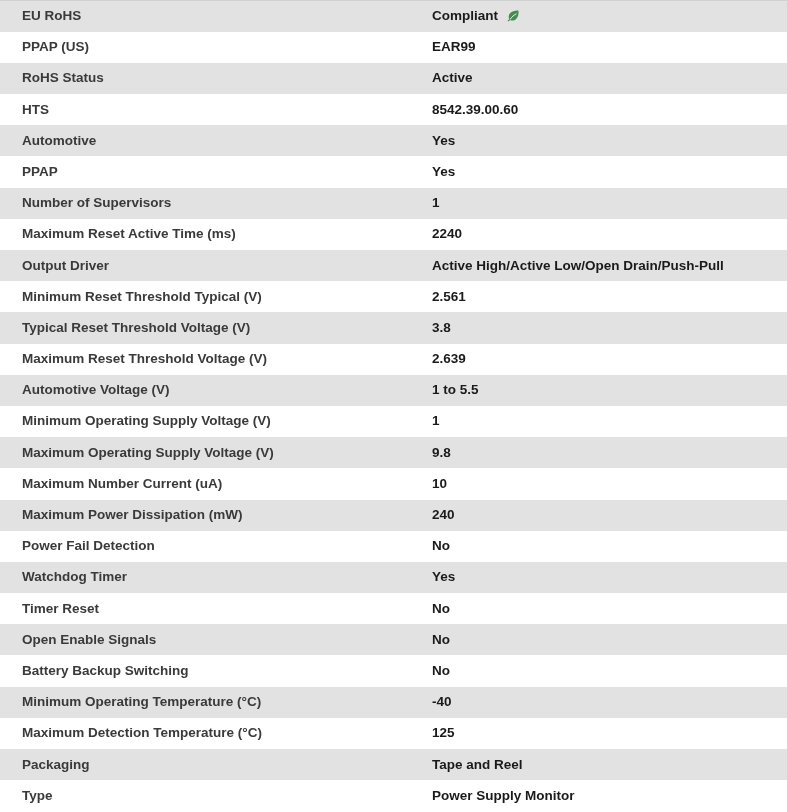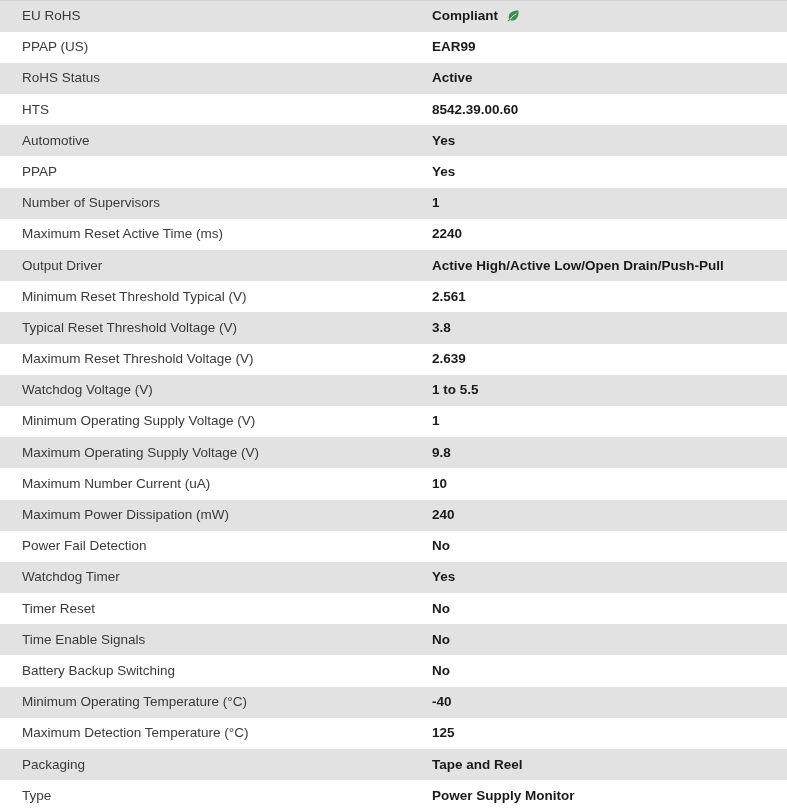--- a/index.html
+++ b/index.html
@@ -31,21 +31,21 @@
   table.spec-table td {
     padding: 0 0 0 22px;
     font-size: 13.5px;
     vertical-align: middle;
     line-height: 1.2;
     border: none;
   }
   td.label {
     width: 388px;
     color: #3a3a3a;
-    font-weight: 400;
+    font-weight: 700;
   }
   td.value {
     width: 399px;
     color: #1a1a1a;
     font-weight: bold;
     padding-left: 0;
   }
   .value-inner {
     display: flex;
     align-items: center;
@@ -164,21 +164,21 @@
       </tr>
       <tr class="plain">
         <td class="label">Maximum Reset Threshold Voltage (V)</td>
         <td class="value">
           <div class="value-inner">
             <span>2.639</span>
           </div>
         </td>
       </tr>
       <tr class="alt">
-        <td class="label">Watchdog Voltage (V)</td>
+        <td class="label">Automotive Voltage (V)</td>
         <td class="value">
           <div class="value-inner">
             <span>1 to 5.5</span>
           </div>
         </td>
       </tr>
       <tr class="plain">
         <td class="label">Minimum Operating Supply Voltage (V)</td>
         <td class="value">
           <div class="value-inner">
@@ -228,21 +228,21 @@
       </tr>
       <tr class="plain">
         <td class="label">Timer Reset</td>
         <td class="value">
           <div class="value-inner">
             <span>No</span>
           </div>
         </td>
       </tr>
       <tr class="alt">
-        <td class="label">Time Enable Signals</td>
+        <td class="label">Open Enable Signals</td>
         <td class="value">
           <div class="value-inner">
             <span>No</span>
           </div>
         </td>
       </tr>
       <tr class="plain">
         <td class="label">Battery Backup Switching</td>
         <td class="value">
           <div class="value-inner">

